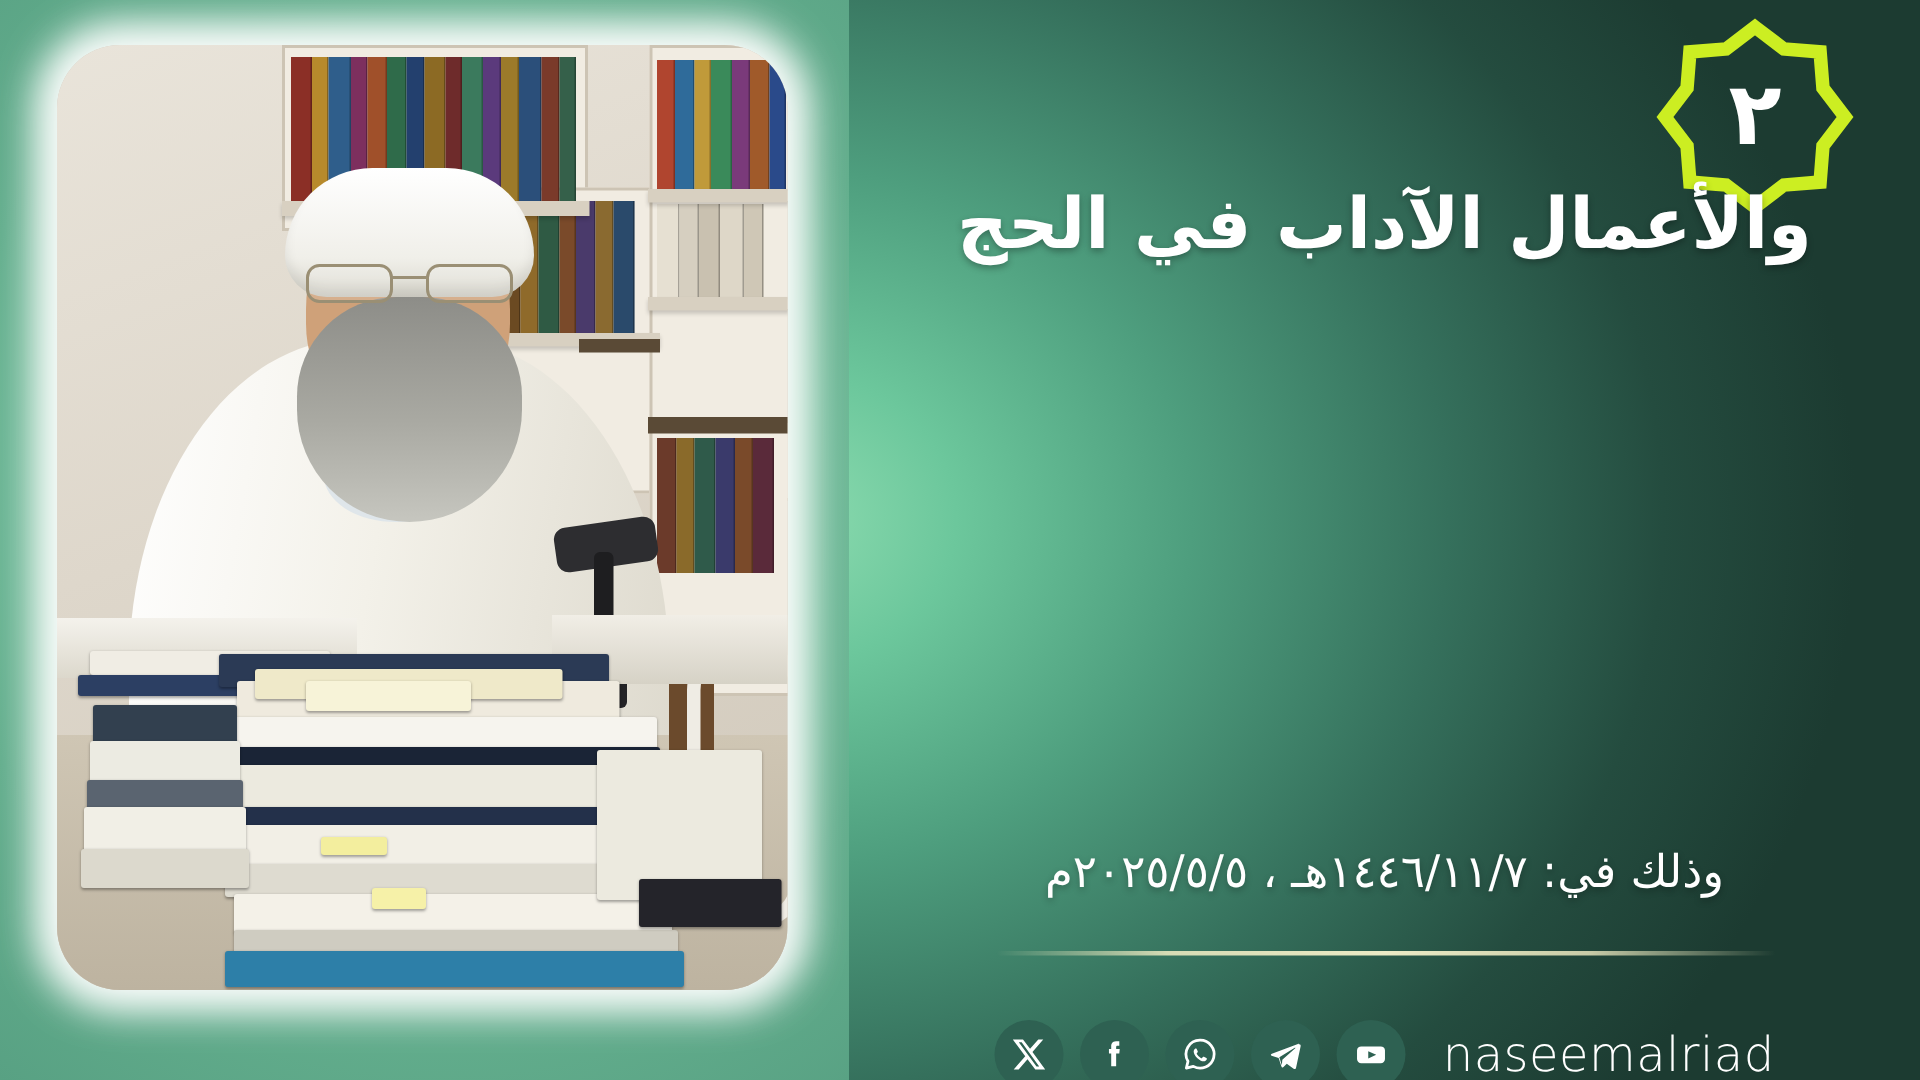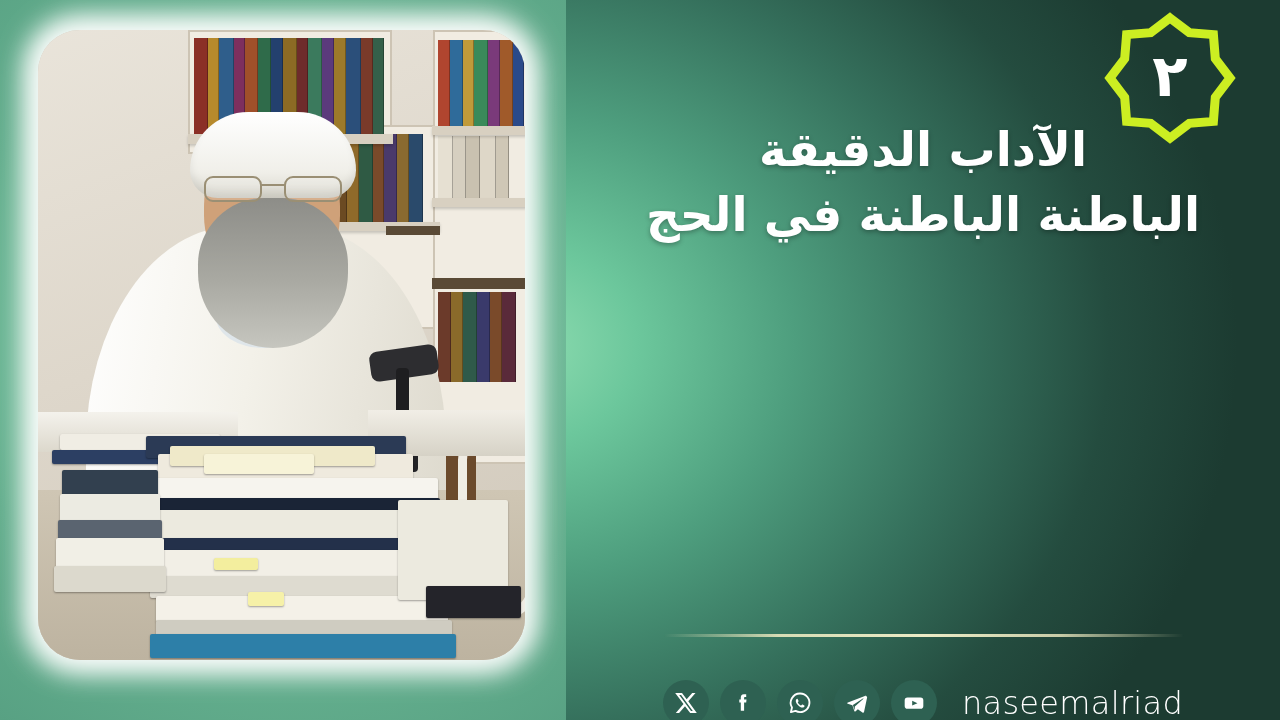--- a/index.html
+++ b/index.html
@@ -466,26 +466,26 @@
 
     <div class="badge">
       <svg viewBox="0 0 132 132">
         <polygon points="66,6 85.3,20.7 109.4,22.6 111.3,46.7 126,66 111.3,85.3 109.4,109.4 85.3,111.3 66,126 46.7,111.3 22.6,109.4 20.7,85.3 6,66 20.7,46.7 22.6,22.6 46.7,20.7" fill="none" stroke="#ccee22" stroke-width="9" stroke-linejoin="miter"></polygon>
       </svg>
       <div class="badge-num">٢</div>
     </div>
 
     <div class="text-stack">
       <div class="title">
-        <div>الآداب الدقيقة</div>
-        <div>الباطنة الباطنة في الحج</div>
+        <div>والأعمال الآداب في الحج</div>
       </div>
 
 
 
+      <div class="datetext">وذلك في: ١٤٤٦/١١/٧هـ ، ٢٠٢٥/٥/٥م</div>
     </div>
 
     <div class="divider"></div>
 
     <div class="social-row">
       <span class="social-icon">
         <svg width="24" height="24" viewBox="0 0 24 24" fill="#ffffff">
           <path d="M18.2 2H21.5l-7.2 8.3L22.8 22h-6.6l-5.2-6.8L5.1 22H1.8l7.7-8.9L1.2 2h6.8l4.7 6.2L18.2 2zm-1.2 18h1.8L7.1 3.9H5.2L17 20z"></path>
         </svg>
       </span>

